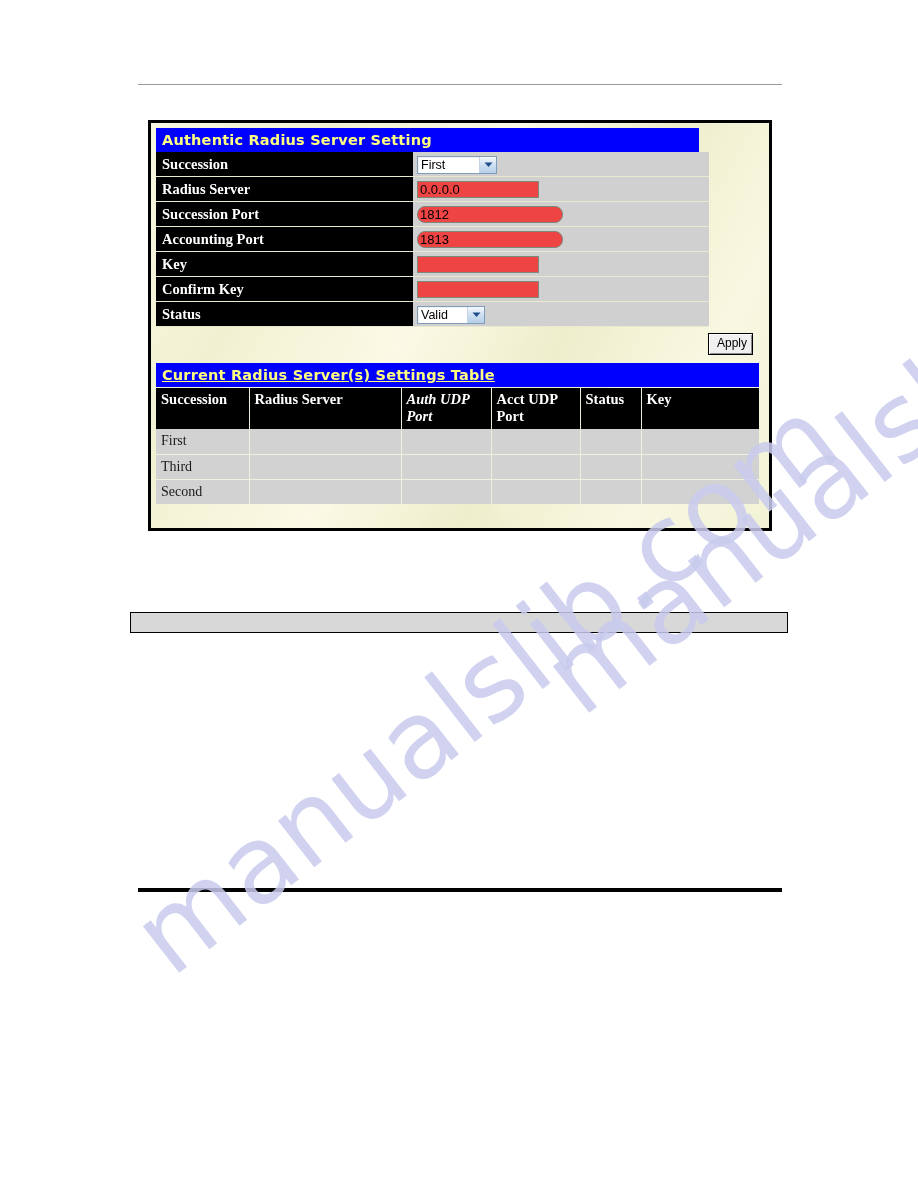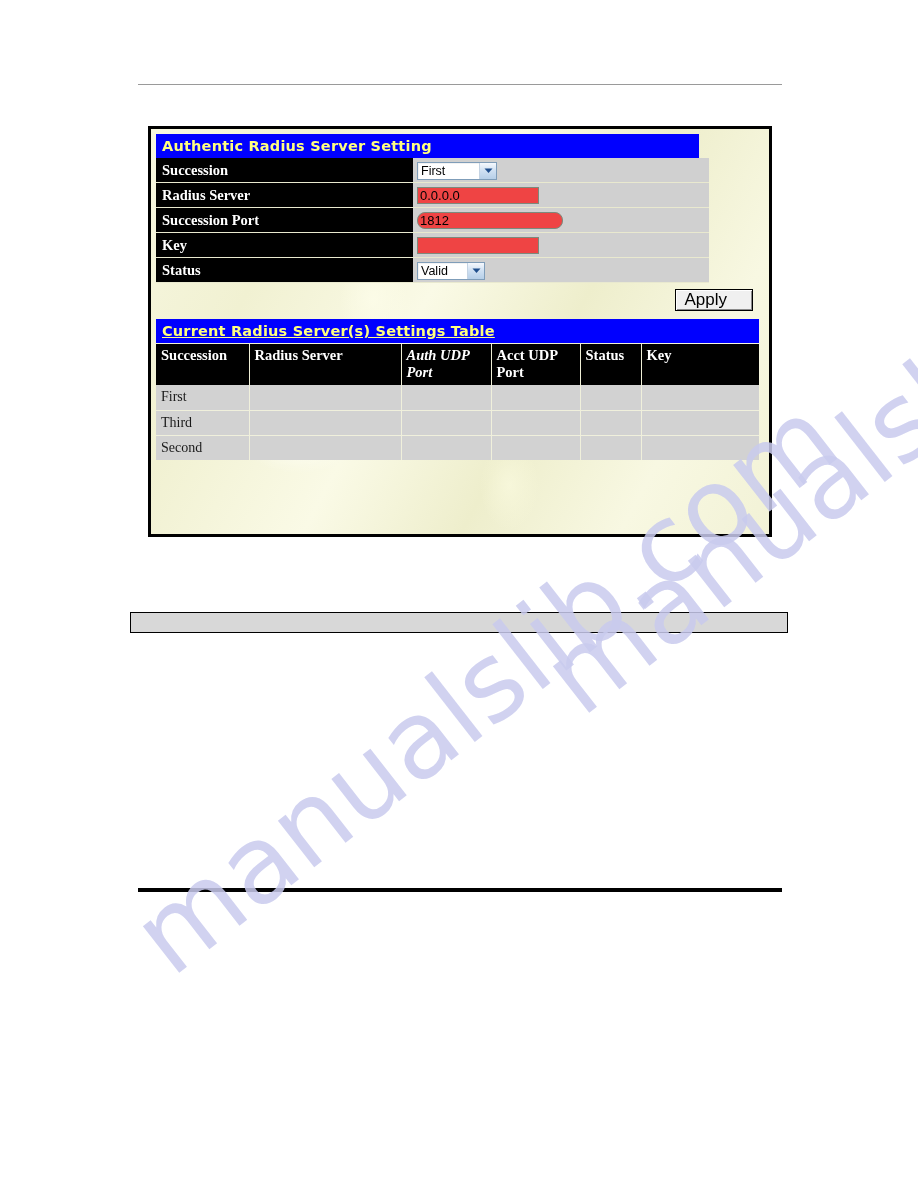--- a/index.html
+++ b/index.html
@@ -38,21 +38,21 @@
   }
 
   
   .gray-bar{
     position:absolute;left:130px;top:612px;width:658px;height:21px;
     background:#d8d8d8;border:1px solid #000;box-sizing:border-box;z-index:3;
   }
 
   
   .panel{
-    position:absolute;left:148px;top:126px;width:624px;height:411px;
+    position:absolute;left:148px;top:120px;width:624px;height:411px;
     border:3px solid #000;box-sizing:border-box;z-index:4;
     background-color:#f3f3d8;
     background-image:
       radial-gradient(ellipse 70px 34px at 12% 14%, rgba(255,255,248,.95) 0%, rgba(255,255,248,0) 62%),
       radial-gradient(ellipse 54px 80px at 36% 42%, rgba(252,252,232,.9) 0%, rgba(252,252,232,0) 64%),
       radial-gradient(ellipse 86px 40px at 72% 22%, rgba(255,255,250,.85) 0%, rgba(255,255,250,0) 60%),
       radial-gradient(ellipse 60px 64px at 88% 66%, rgba(250,250,226,.9) 0%, rgba(250,250,226,0) 62%),
       radial-gradient(ellipse 90px 46px at 24% 78%, rgba(255,255,246,.8) 0%, rgba(255,255,246,0) 62%),
       radial-gradient(ellipse 46px 70px at 58% 88%, rgba(248,248,220,.85) 0%, rgba(248,248,220,0) 64%),
       linear-gradient(118deg,#f7f7e0 0%,#f1f1d2 22%,#fafae6 44%,#eeeecc 63%,#f8f8e2 82%,#f2f2d6 100%);
@@ -152,27 +152,27 @@
   .apply-wrap{
     width:597px;
     text-align:right;
     padding-top:6px;
     padding-bottom:8px;
     box-sizing:border-box;
   }
   .apply-btn{
     display:inline-block;
     font-family:"Liberation Sans",sans-serif;
-    font-size:17px;
+    font-size:12px;
     line-height:15px;
     color:#000;
     background:#f0f0f0;
     border:1px solid #000;
     box-shadow:inset 1px 1px 0 #ffffff, inset -1px -1px 0 #8a8a8a;
-    padding:2px 25px 3px 8px;
+    padding:2px 5px 3px 8px;
     cursor:default;
   }
 
   
   .restable{
     border-collapse:collapse;
     width:603px;
     table-layout:fixed;
     margin-top:1px;
   }
@@ -245,28 +245,40 @@
         </td>
       </tr>
 
       <tr>
         <td class="lbl-cell">Succession Port</td>
         <td class="val-cell">
           <span class="txt w146">1812</span>
         </td>
       </tr>
 
+      <tr>
+        <td class="lbl-cell">Accounting Port</td>
+        <td class="val-cell">
+          <span class="txt w146">1813</span>
+        </td>
+      </tr>
 
       <tr>
         <td class="lbl-cell">Key</td>
         <td class="val-cell">
           <span class="txt w125"></span>
         </td>
       </tr>
 
+      <tr>
+        <td class="lbl-cell">Confirm Key</td>
+        <td class="val-cell">
+          <span class="txt w125"></span>
+        </td>
+      </tr>
 
       <tr>
         <td class="lbl-cell">Status</td>
         <td class="val-cell">
           <span class="sel w68">
             <span class="selval">Valid</span>
             <span class="arrowbox">
               <svg width="9" height="6" viewBox="0 0 9 6">
                   <path d="M0.5 0.5 L4.5 5 L8.5 0.5 Z" fill="#1f4e8c"></path>
                 </svg>

